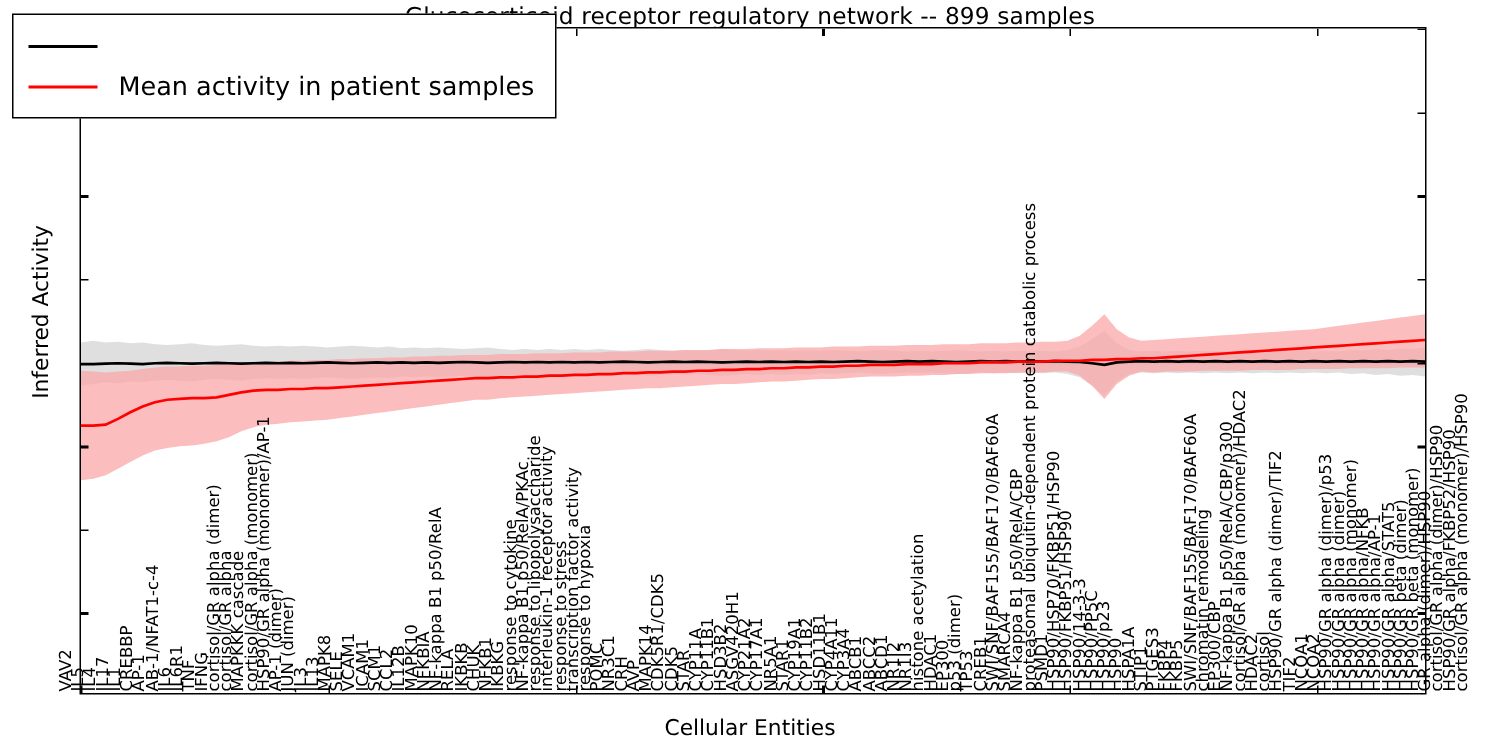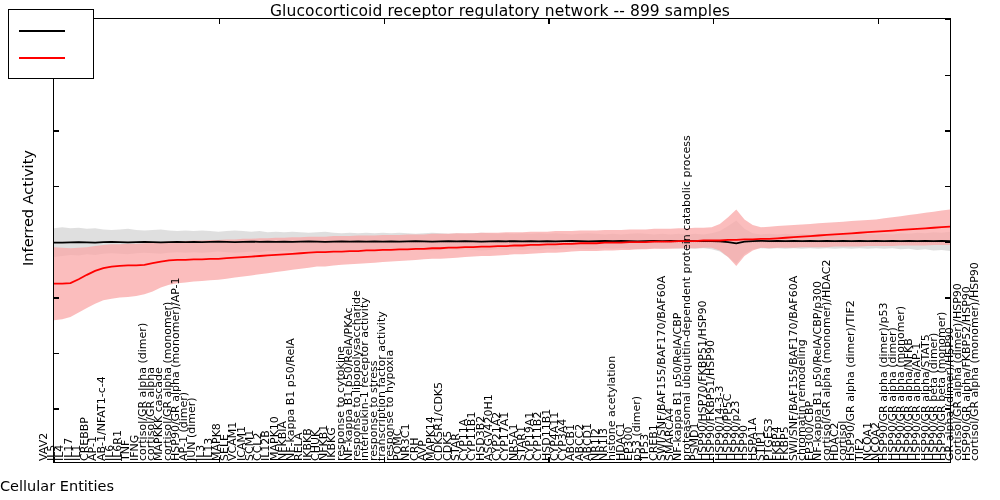--- a/index.html
+++ b/index.html
@@ -8,21 +8,21 @@
   #figure{position:relative;width:1000px;height:500px;}
 
   #title{position:absolute;left:0;top:2px;width:1000px;text-align:center;
          font-size:15.5px;color:#000;letter-spacing:.1px;}
 
   #plot{position:absolute;left:53px;top:18px;width:898px;height:445px;
         border:1.4px solid #000;box-sizing:border-box;background:#fff;overflow:hidden;}
 
   #ylabel{position:absolute;left:-172px;top:200px;width:400px;text-align:center;
           font-size:14.5px;transform:rotate(-90deg);transform-origin:center;}
-  #xlabel{position:absolute;left:0;top:478px;width:1000px;text-align:left;font-size:14.5px;}
+  #xlabel{position:absolute;left:0;top:478px;width:1000px;text-align:center;font-size:14.5px;}
   .ytickmark{position:absolute;left:0;width:5px;height:1.4px;background:#000;}
   .ytickmark.r{left:auto;right:0;}
   .xtickmark{position:absolute;top:0;width:1.4px;height:5px;background:#000;}
   .xtickmark.b{top:auto;bottom:0;}
 
   #zeroline{position:absolute;left:0;width:100%;height:0;
             border-top:1.6px dotted #000;}
 
   svg.series{position:absolute;left:0;top:0;width:100%;height:100%;display:block;}
 
@@ -207,16 +207,17 @@
       <div class="xl" style="left: 918.716px;">HSP90/GR alpha/FKBP52/HSP90</div>
       <div class="xl" style="left: 926.954px;">cortisol/GR alpha (monomer)/HSP90</div>
     </div>
 
   <div id="legend">
     <div class="legrow">
       <span class="legline"></span>
     </div>
     <div class="legrow">
       <span class="legline red"></span>
+      <span class="legtext">Mean activity in patient samples</span>
     </div>
   </div>
 
 </div>
 
 </body></html>

